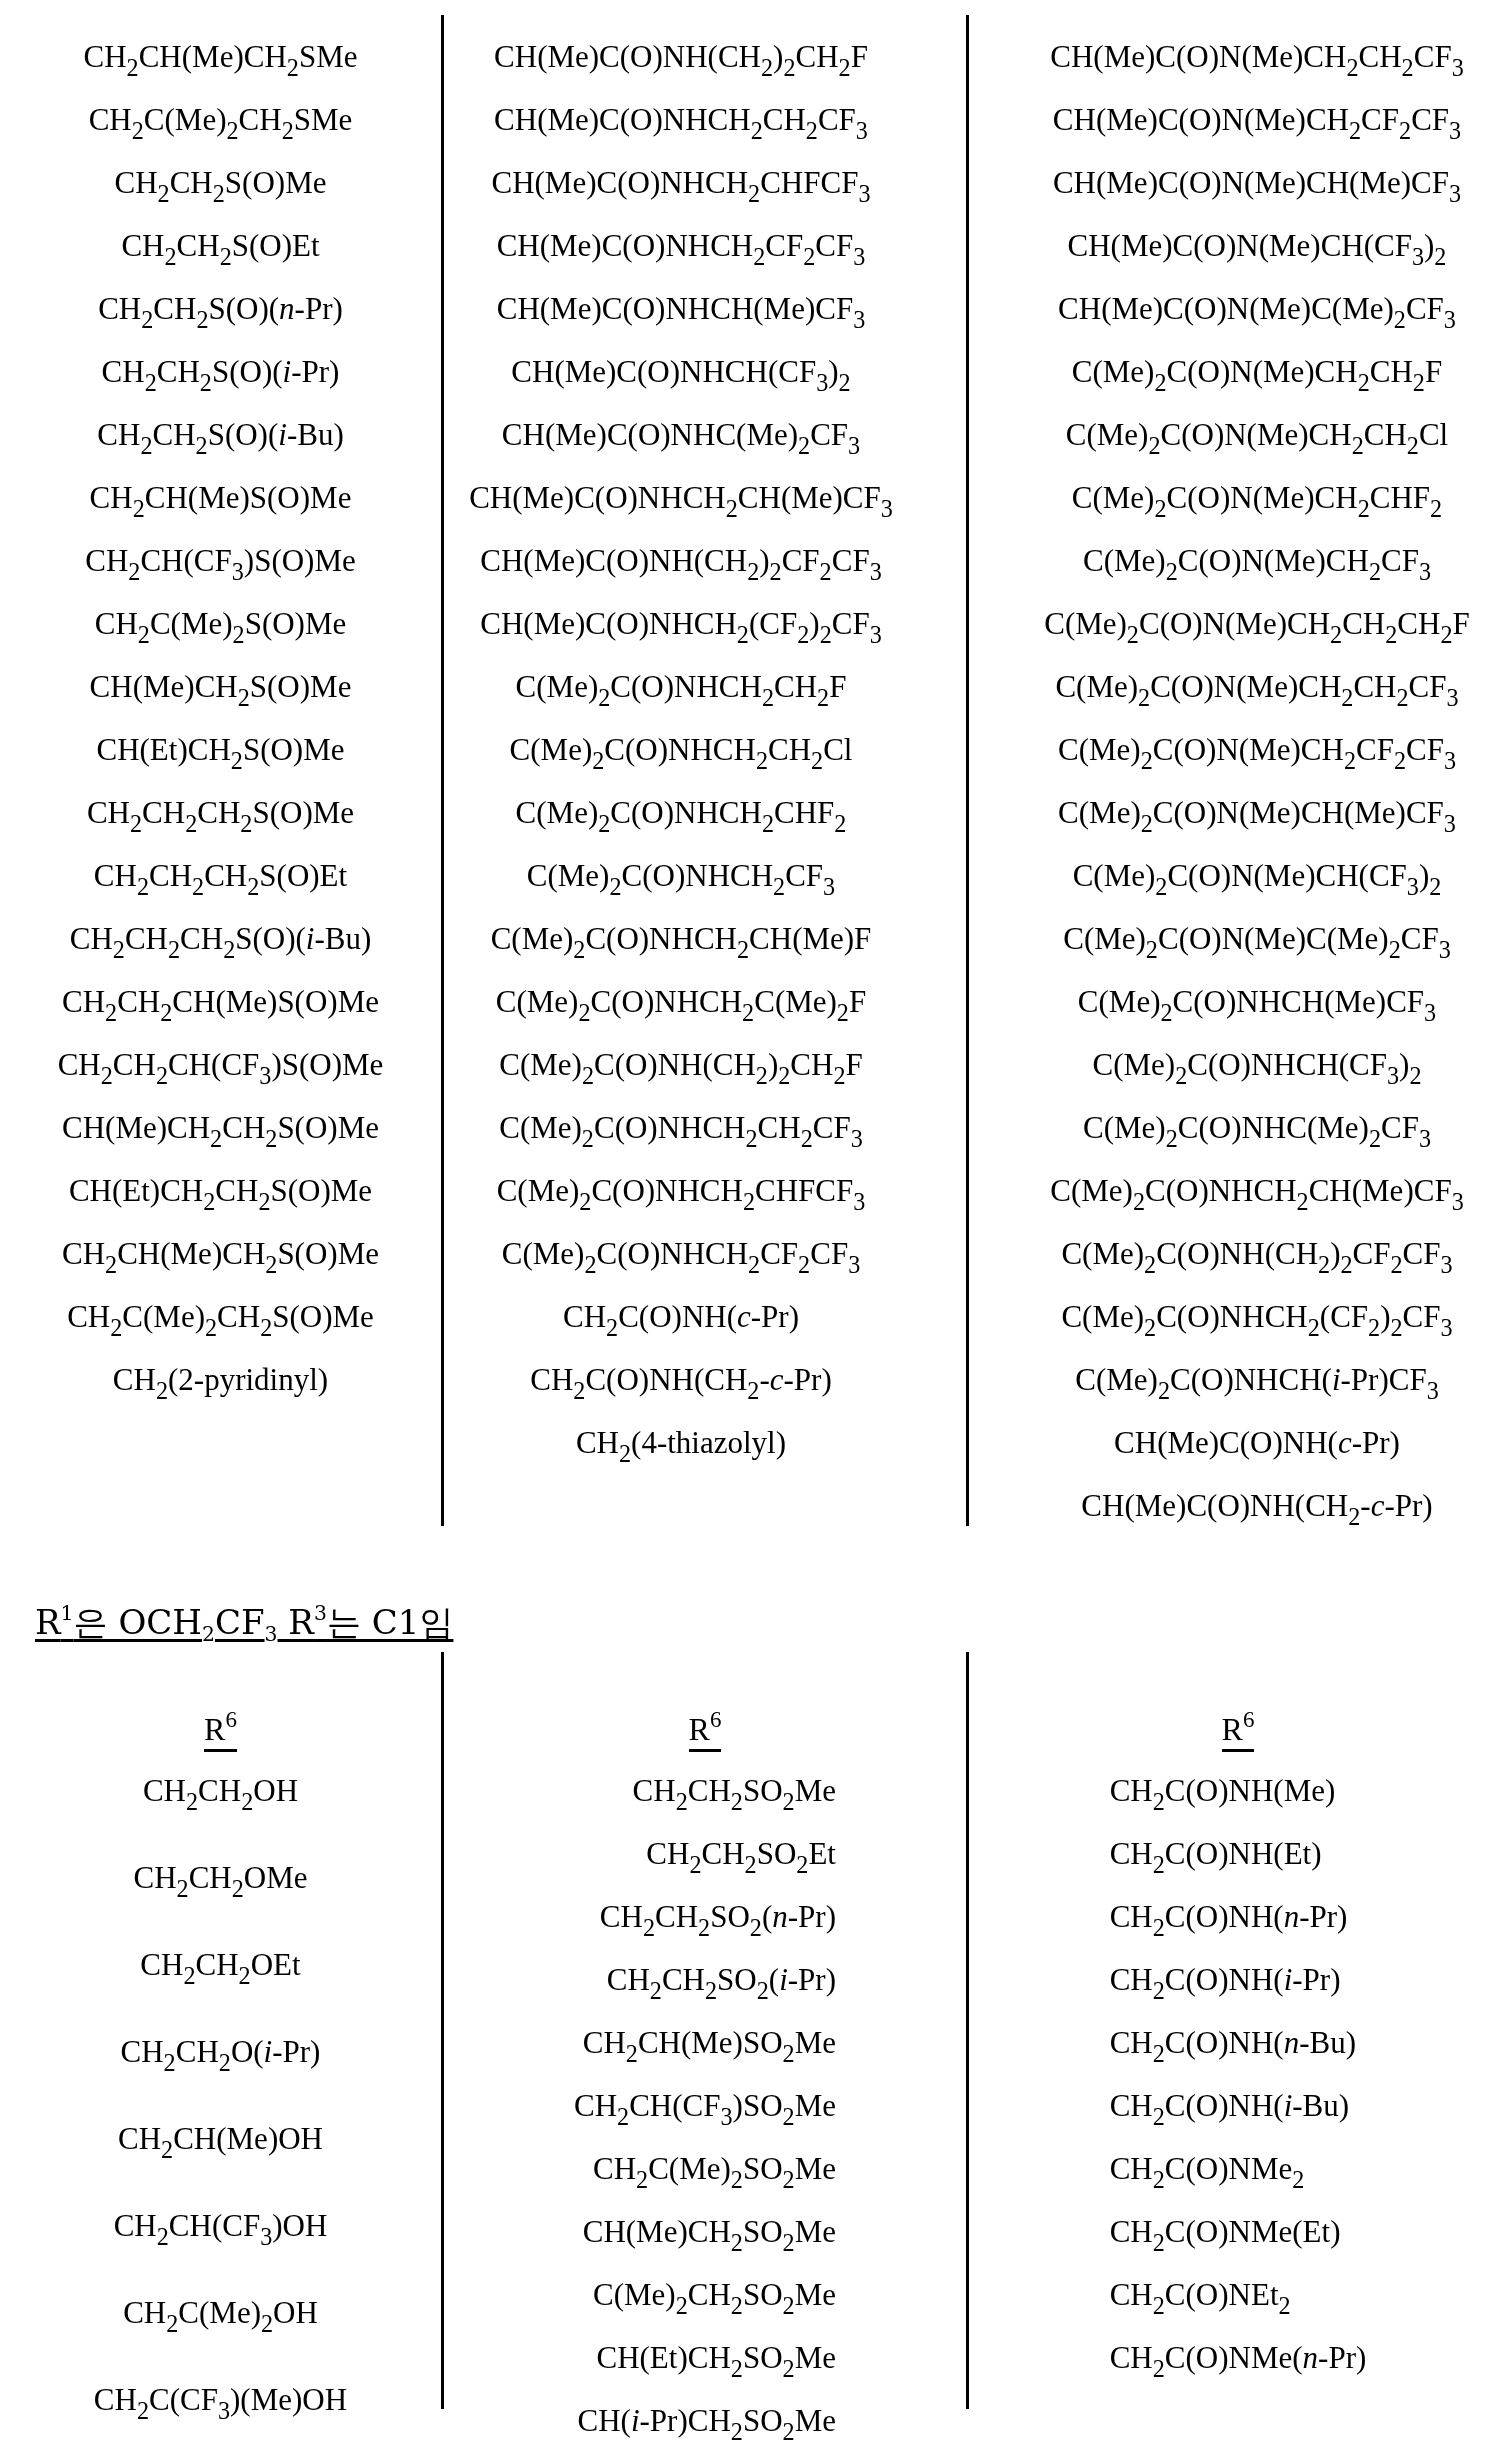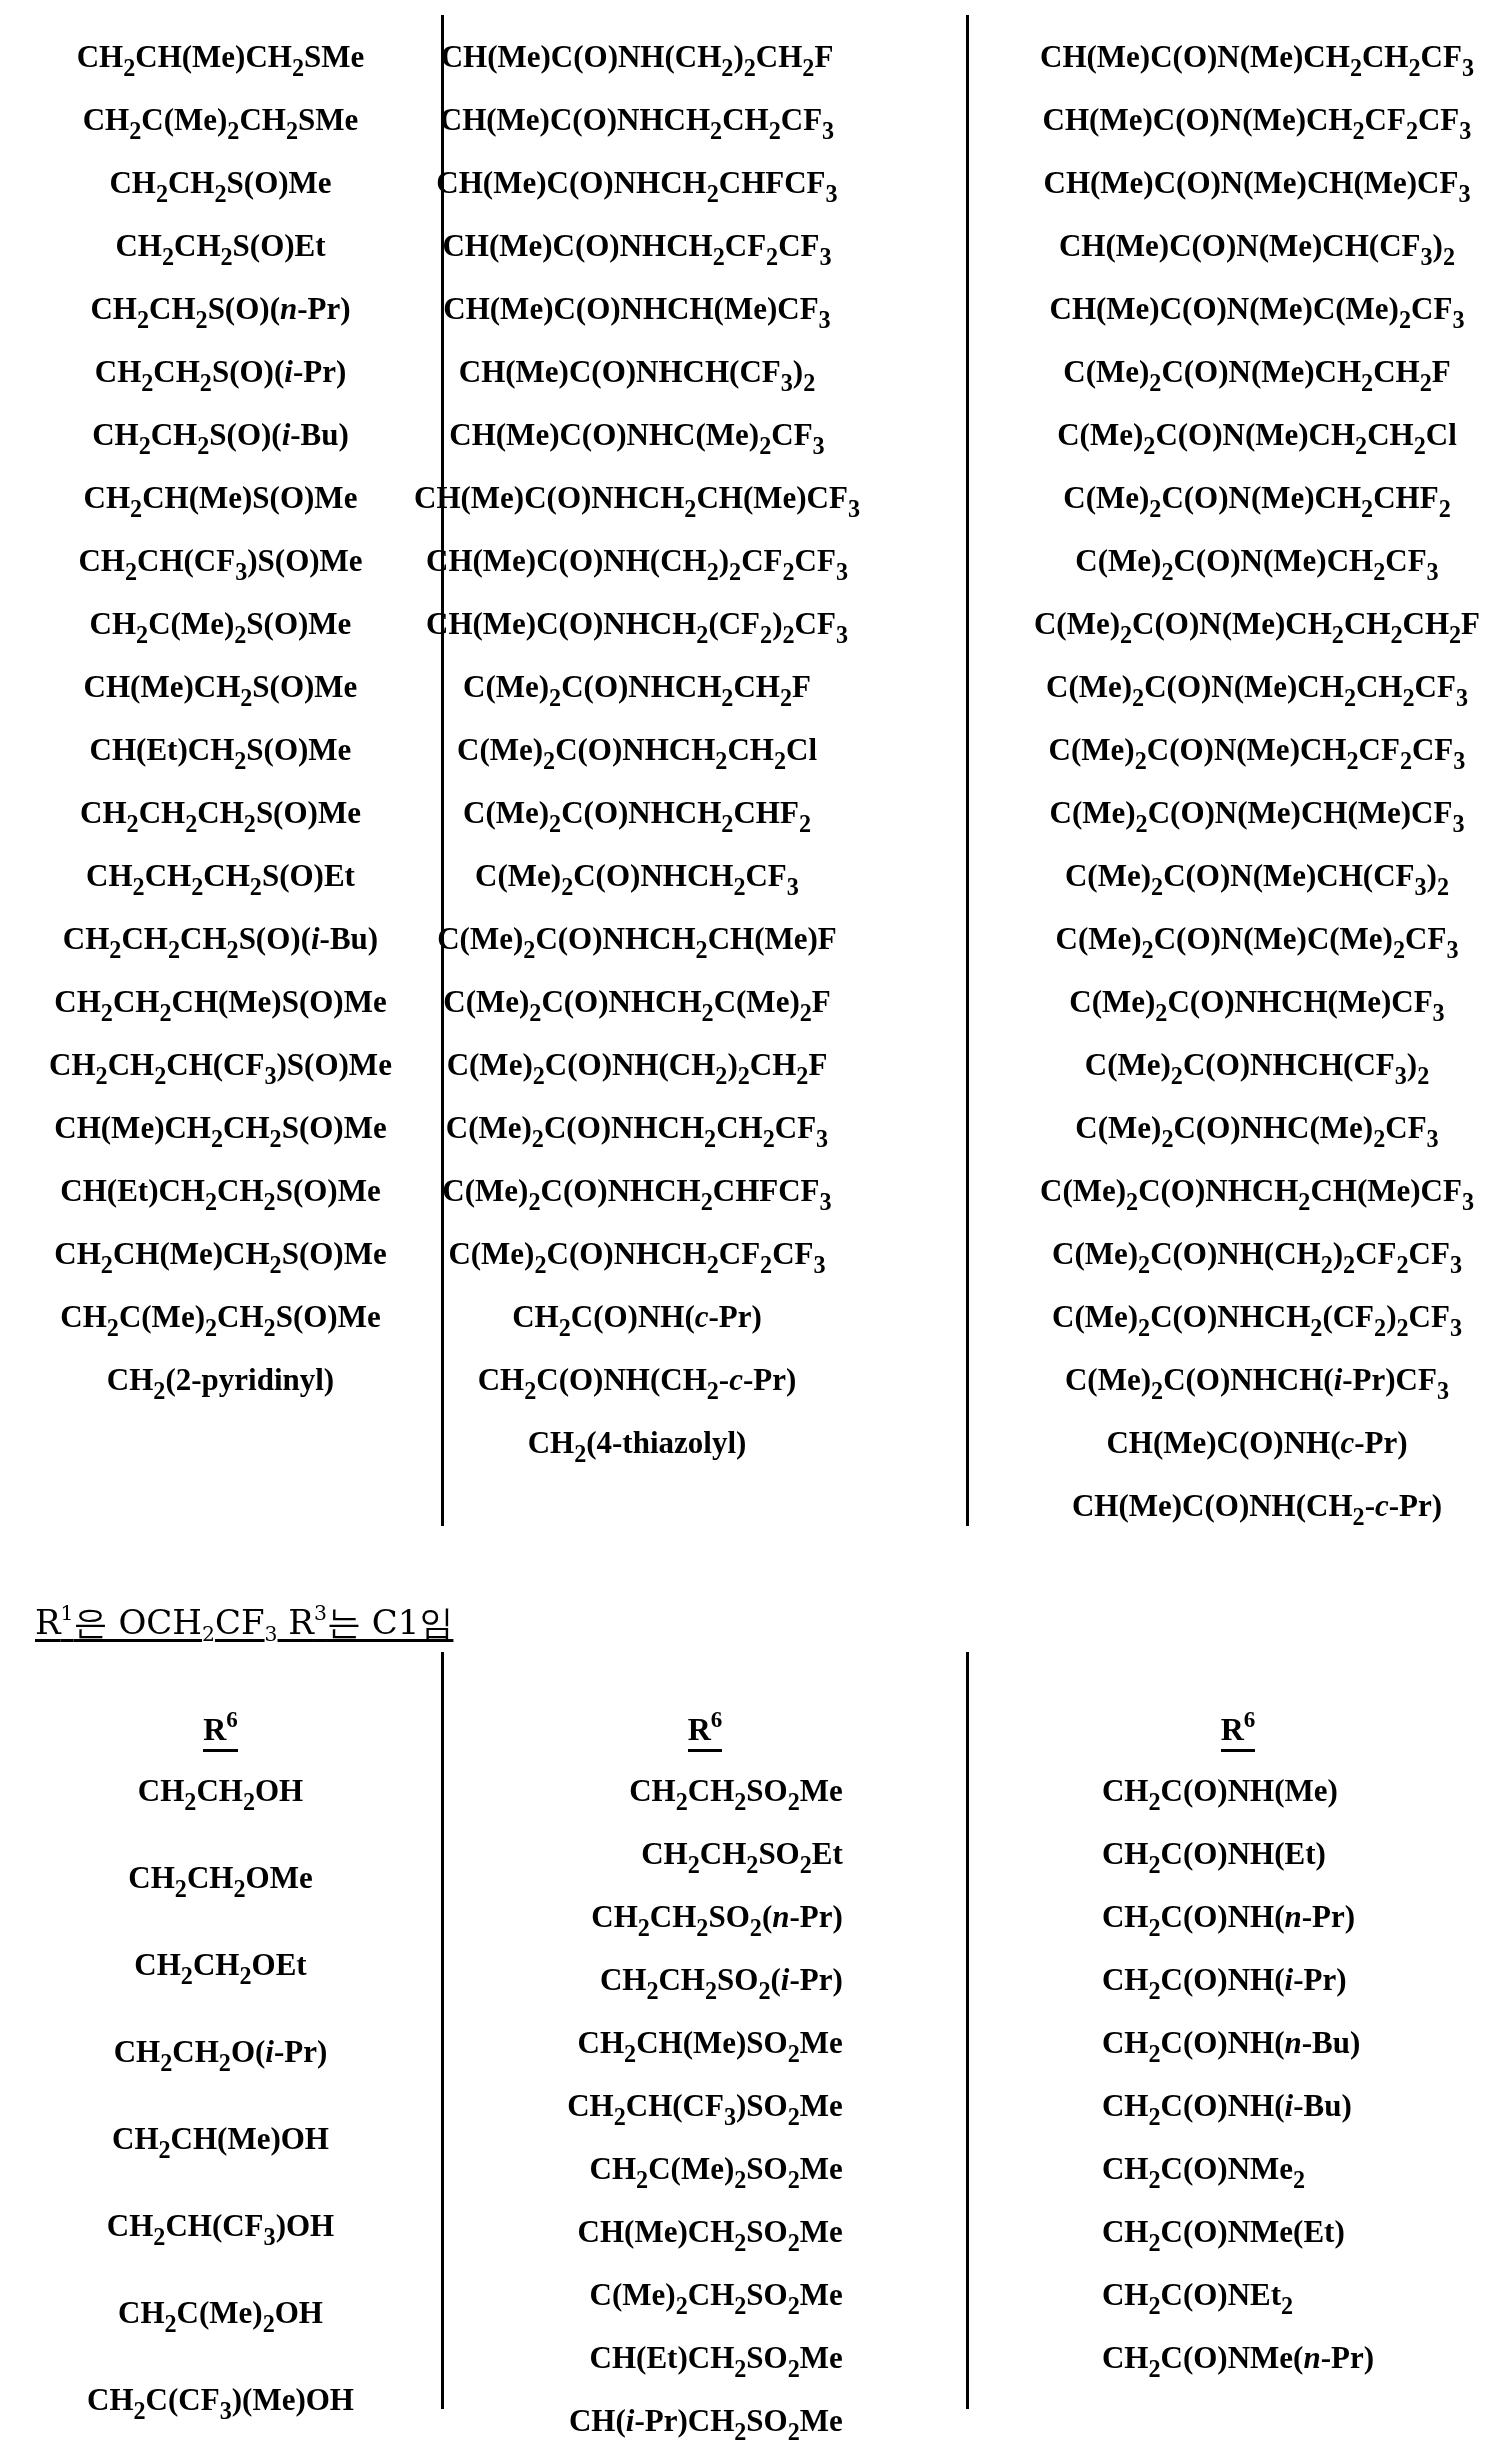--- a/index.html
+++ b/index.html
@@ -4,21 +4,21 @@
 <style>
   html, body { margin: 0; padding: 0; background: #ffffff; }
   body {
     width: 1507px; height: 2450px; position: relative; overflow: hidden;
     font-family: "Liberation Serif", "DejaVu Serif", serif;
     color: #000;
   }
   .section { position: absolute; left: 0; width: 1507px; }
   .col {
     position: absolute; top: 0;
-    display: flex; flex-direction: column; align-items: center; font-weight: bold;
+    display: flex; flex-direction: column; align-items: center;
   }
   .cell {
     height: 63px; line-height: 63px;
     font-size: 31px; white-space: nowrap; text-align: center;
   }
   .cell sub { font-size: 0.78em; vertical-align: -0.38em; line-height: 0; }
   .cell i { font-style: italic; }
   .divider { position: absolute; width: 2.5px; background: #000; }
   .cond {
     position: absolute; left: 35px; top: 1600px;
@@ -58,21 +58,21 @@
       <div class="cell">CH<sub>2</sub>CH<sub>2</sub>CH<sub>2</sub>S(O)Et</div>
       <div class="cell">CH<sub>2</sub>CH<sub>2</sub>CH<sub>2</sub>S(O)(<i>i</i>-Bu)</div>
       <div class="cell">CH<sub>2</sub>CH<sub>2</sub>CH(Me)S(O)Me</div>
       <div class="cell">CH<sub>2</sub>CH<sub>2</sub>CH(CF<sub>3</sub>)S(O)Me</div>
       <div class="cell">CH(Me)CH<sub>2</sub>CH<sub>2</sub>S(O)Me</div>
       <div class="cell">CH(Et)CH<sub>2</sub>CH<sub>2</sub>S(O)Me</div>
       <div class="cell">CH<sub>2</sub>CH(Me)CH<sub>2</sub>S(O)Me</div>
       <div class="cell">CH<sub>2</sub>C(Me)<sub>2</sub>CH<sub>2</sub>S(O)Me</div>
       <div class="cell">CH<sub>2</sub>(2-pyridinyl)</div>
     </div>
-  <div class="col" style="left:424px; width:426px; top:25px;">
+  <div class="col" style="left:468px; width:426px; top:25px;">
       <div class="cell">CH(Me)C(O)NH(CH<sub>2</sub>)<sub>2</sub>CH<sub>2</sub>F</div>
       <div class="cell">CH(Me)C(O)NHCH<sub>2</sub>CH<sub>2</sub>CF<sub>3</sub></div>
       <div class="cell">CH(Me)C(O)NHCH<sub>2</sub>CHFCF<sub>3</sub></div>
       <div class="cell">CH(Me)C(O)NHCH<sub>2</sub>CF<sub>2</sub>CF<sub>3</sub></div>
       <div class="cell">CH(Me)C(O)NHCH(Me)CF<sub>3</sub></div>
       <div class="cell">CH(Me)C(O)NHCH(CF<sub>3</sub>)<sub>2</sub></div>
       <div class="cell">CH(Me)C(O)NHC(Me)<sub>2</sub>CF<sub>3</sub></div>
       <div class="cell">CH(Me)C(O)NHCH<sub>2</sub>CH(Me)CF<sub>3</sub></div>
       <div class="cell">CH(Me)C(O)NH(CH<sub>2</sub>)<sub>2</sub>CF<sub>2</sub>CF<sub>3</sub></div>
       <div class="cell">CH(Me)C(O)NHCH<sub>2</sub>(CF<sub>2</sub>)<sub>2</sub>CF<sub>3</sub></div>

